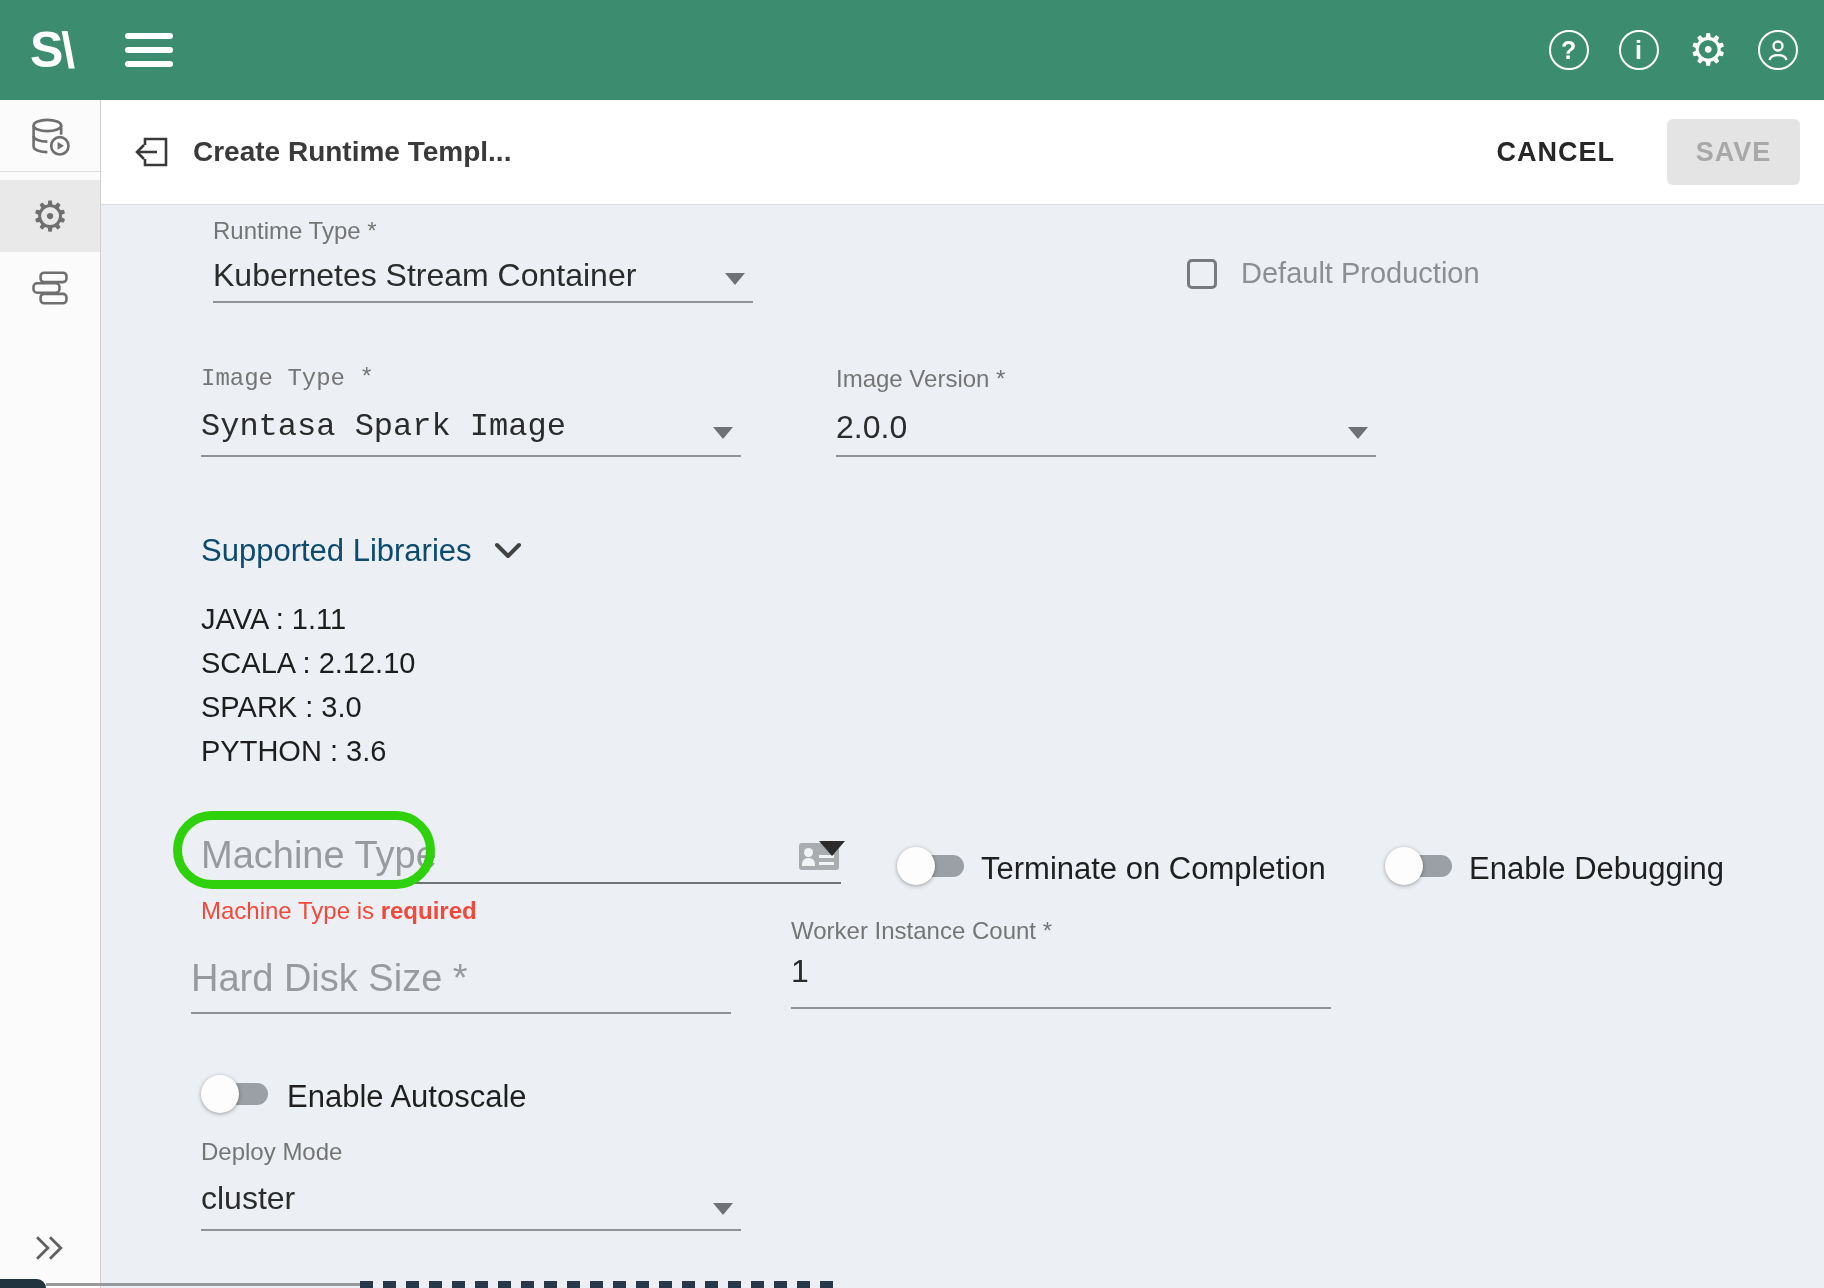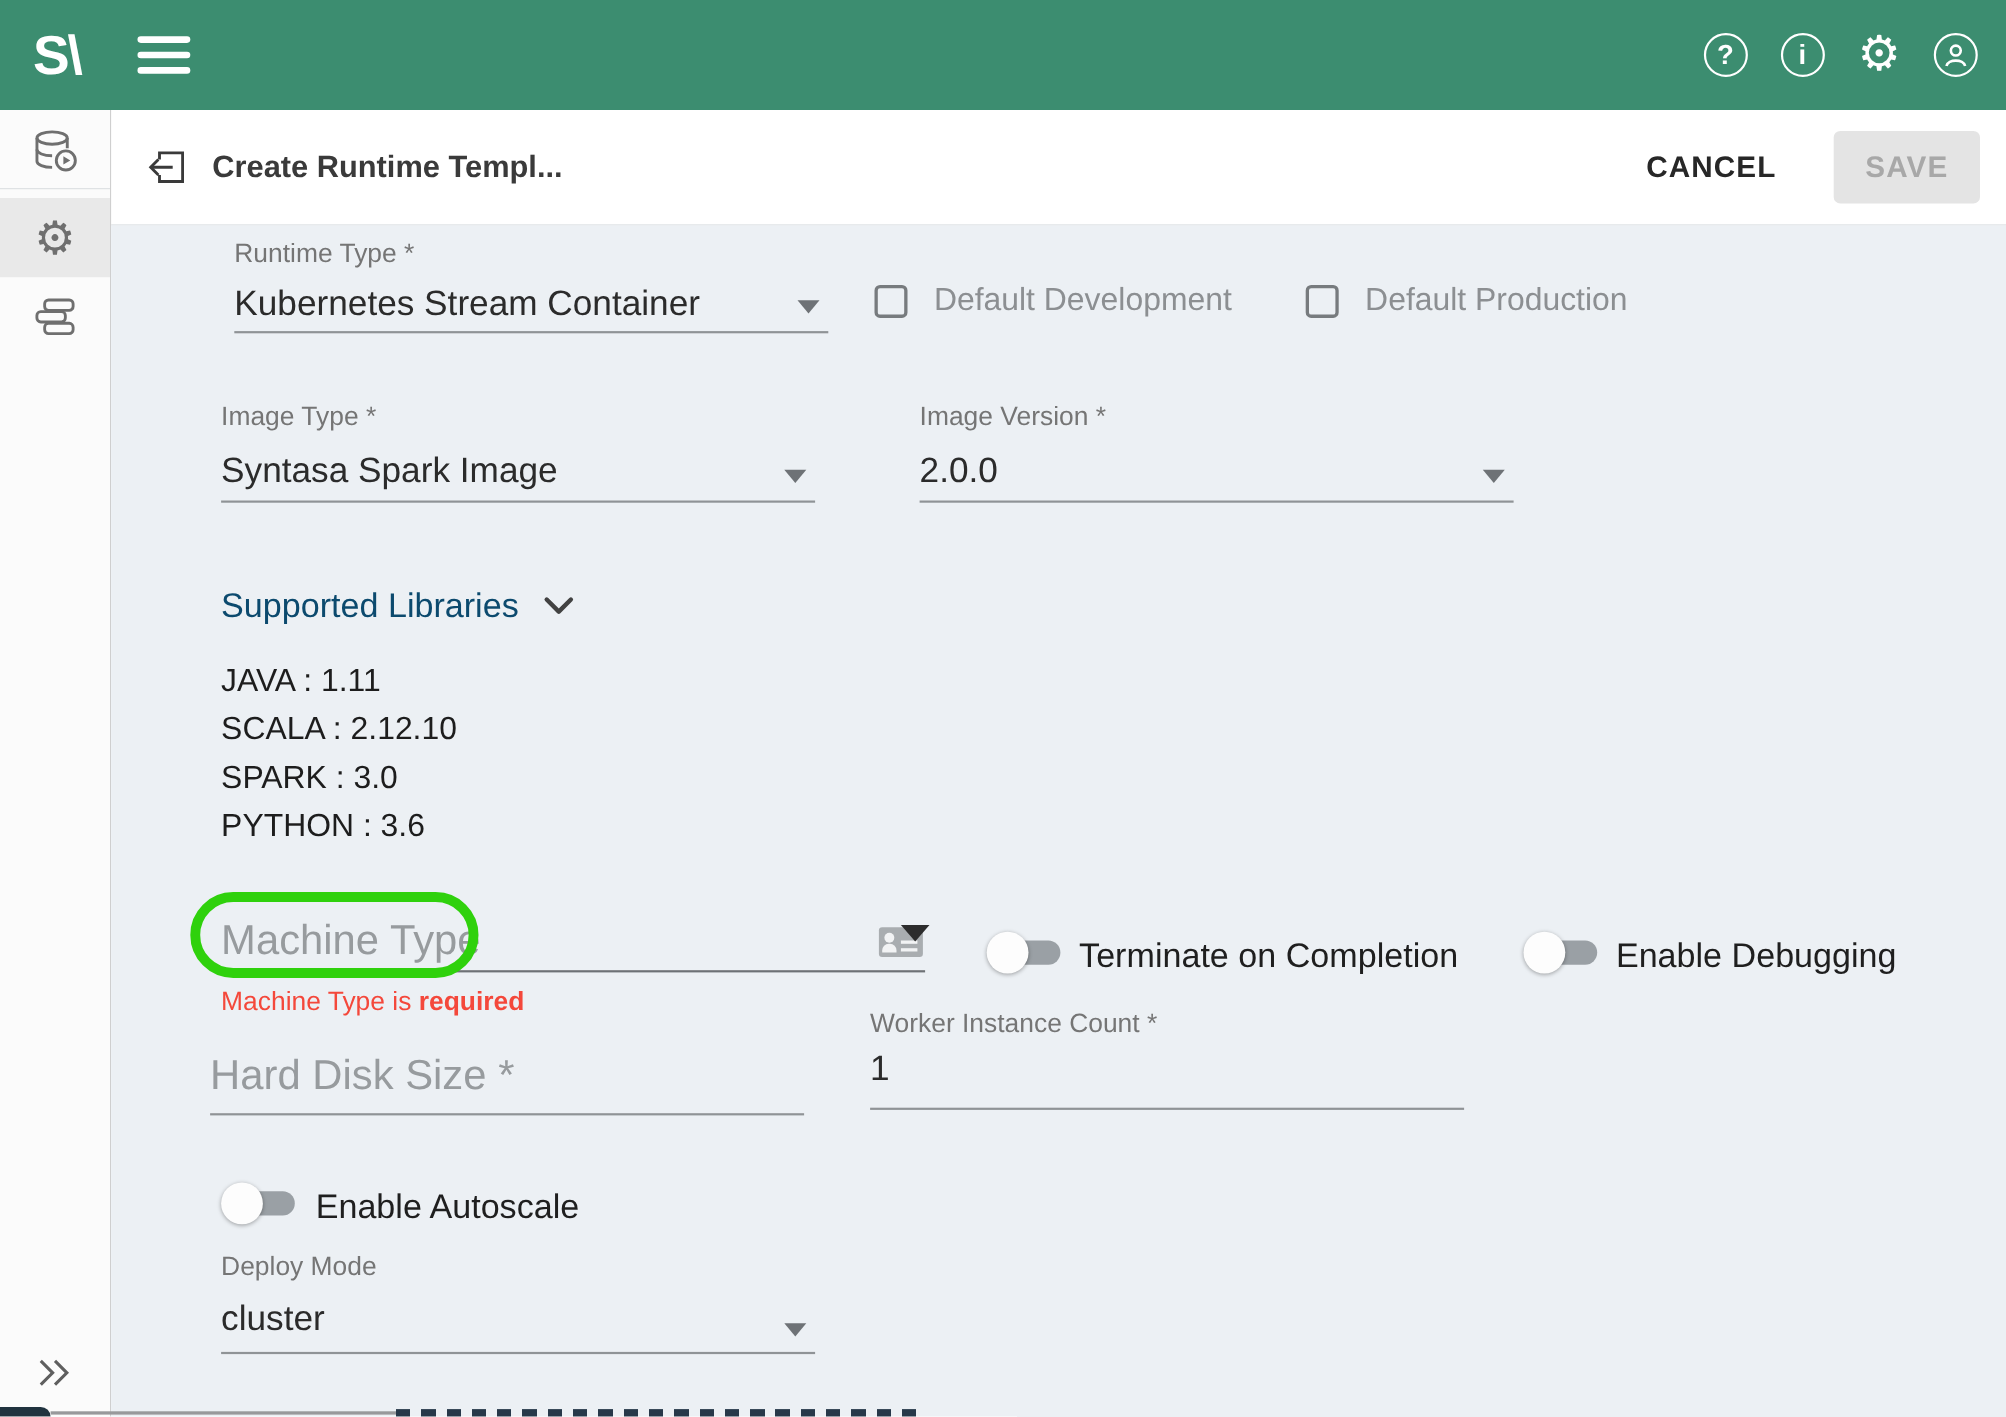--- a/index.html
+++ b/index.html
@@ -172,30 +172,26 @@
       </div>
 
       <div class="content">
 
         <div class="ufield" style="left:100px; top:12px; width:540px; height:86px;margin-left:12px;">
           <div class="flabel">Runtime Type *</div>
           <div class="fvalue" style="margin-top:12px;">Kubernetes Stream Container</div>
           <div class="caret" style="right:8px; bottom:16px;"></div>
         </div>
 
-        <div class="cbx-group" style="left:694px; top:52px;">
-          <div class="cbx"></div>
-          <div class="cbx-label">Default Development</div>
-        </div>
         <div class="cbx-group" style="left:1086px; top:52px;">
           <div class="cbx"></div>
           <div class="cbx-label">Default Production</div>
         </div>
 
-        <div class="ufield" style="left:100px; top:160px; width:540px; height:92px;">
+        <div class="ufield" style="left:100px; top:160px; width:540px; height:92px;font-family:Liberation Mono, monospace;">
           <div class="flabel">Image Type *</div>
           <div class="fvalue" style="margin-top:16px;">Syntasa Spark Image</div>
           <div class="caret" style="right:8px; bottom:16px;"></div>
         </div>
 
         <div class="ufield" style="left:735px; top:160px; width:540px; height:92px;">
           <div class="flabel">Image Version *</div>
           <div class="fvalue" style="margin-top:16px;">2.0.0</div>
           <div class="caret" style="right:8px; bottom:16px;"></div>
         </div>

